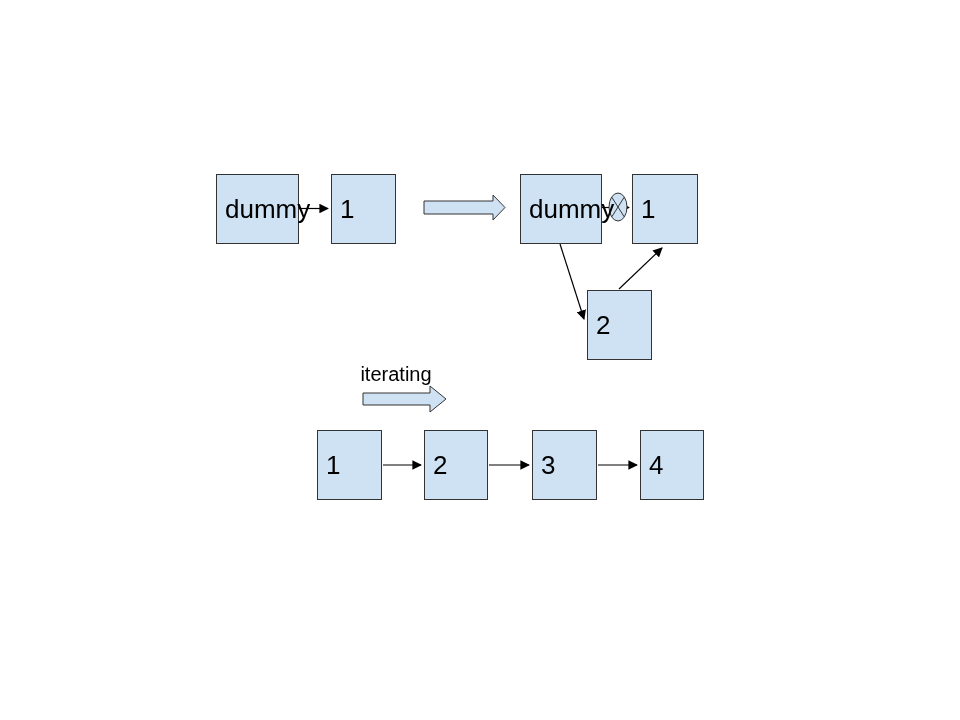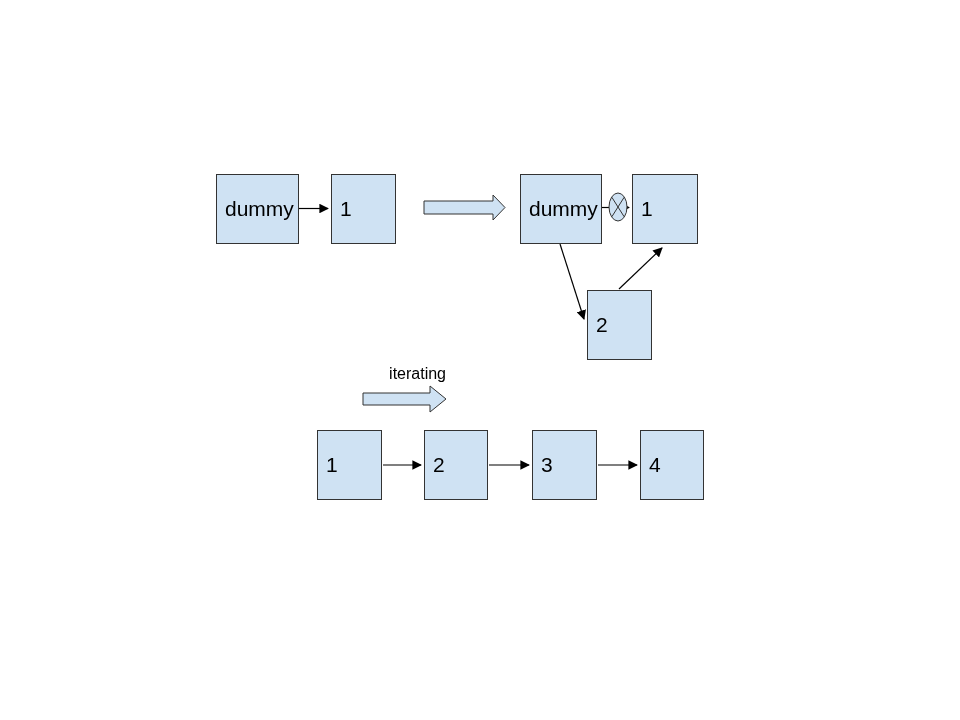--- a/index.html
+++ b/index.html
@@ -21,28 +21,28 @@
     position:absolute;left:0;top:0;width:960px;height:720px;
     pointer-events:none;
   }
   .node{
     position:absolute;
     background:var(--node-fill);
     border:1px solid var(--node-border);
     box-sizing:border-box;
     display:flex;align-items:center;
     padding-left:8px;
-    font-size:21px;color:var(--text);
+    font-size:26px;color:var(--text);
     white-space:nowrap;
   }
   .float-label{
     position:absolute;
-    font-size:16px;color:var(--text);
+    font-size:20px;color:var(--text);
     line-height:20px;
-    text-align:right;
+    text-align:center;
   }
   .connector{stroke:var(--arrow);stroke-width:1.2;fill:none;}
   .block-arrow{fill:var(--node-fill);stroke:var(--node-border);stroke-width:1;}
   .crossed-circle-shape{fill:var(--node-fill);stroke:var(--node-border);stroke-width:1;}
   .crossed-circle-x{stroke:var(--node-border);stroke-width:1;}
 </style>
 </head>
 <body>
 
 <div class="canvas">

